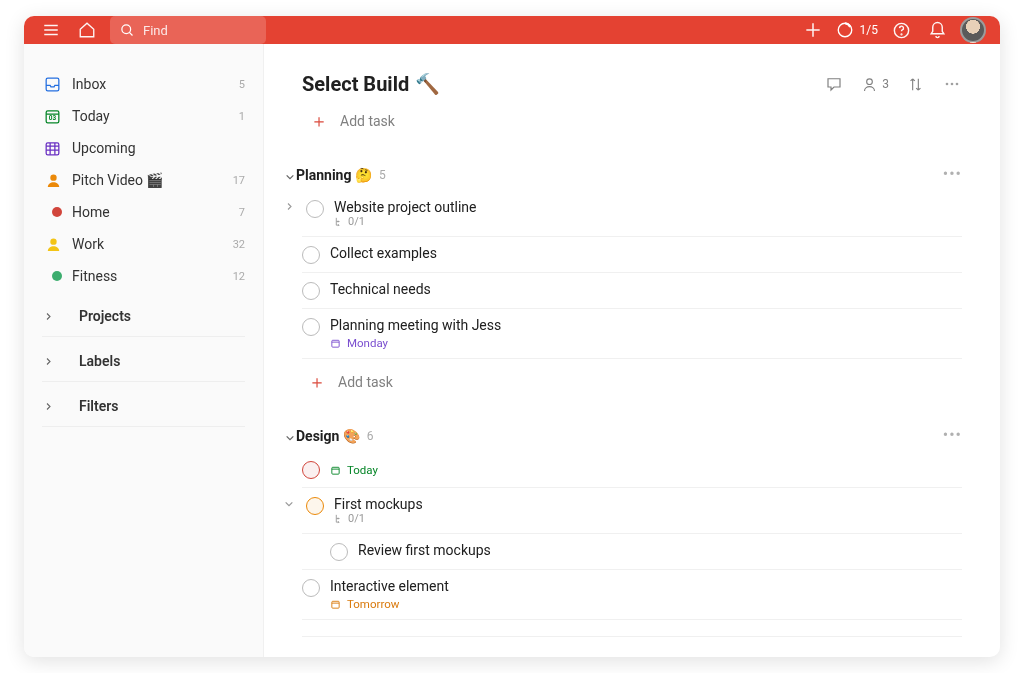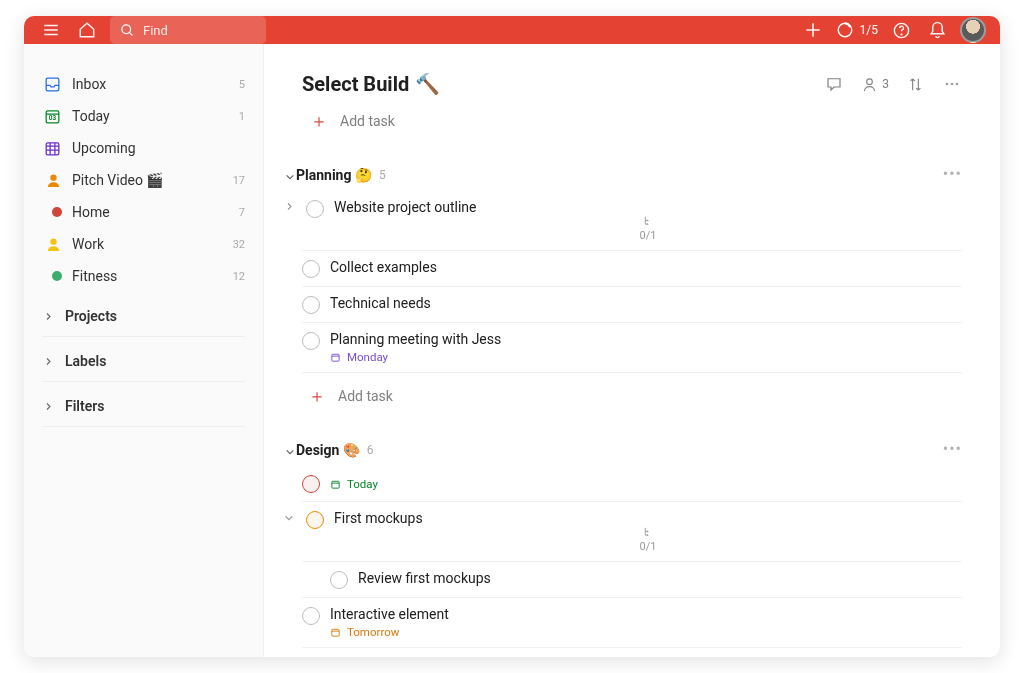--- a/index.html
+++ b/index.html
@@ -106,21 +106,21 @@
     }
     .nav-label { flex: 1; }
     .nav-count {
       font-size: 11px;
       color: #aaa;
     }
     .nav-group-header {
       display: flex;
       align-items: center;
       padding: 8px 10px;
-      gap: 11px;
+      gap: 25px;
       font-weight: 600;
       font-size: 14px;
       color: #333;
       cursor: pointer;
       margin-top: 8px;
     }
     .chev {
       width: 12px;
       height: 12px;
       display: flex;
@@ -247,21 +247,20 @@
     }
     .task-meta.green { color: #058527; }
     .task-meta.purple { color: #7a4ecf; }
     .task-meta.orange { color: #d9790b; }
     .subtask-indicator {
       display: flex;
       align-items: center;
       gap: 3px;
       font-size: 11px;
       color: #999;
-      flex-direction: column;
     }
     .task.indented { padding-left: 28px; }
     .section .add-task-row { margin-top: 8px; margin-left: 2px; }
     svg { display: block; }
   </style>
 </head>
 <body>
 
 <div class="app">
 

